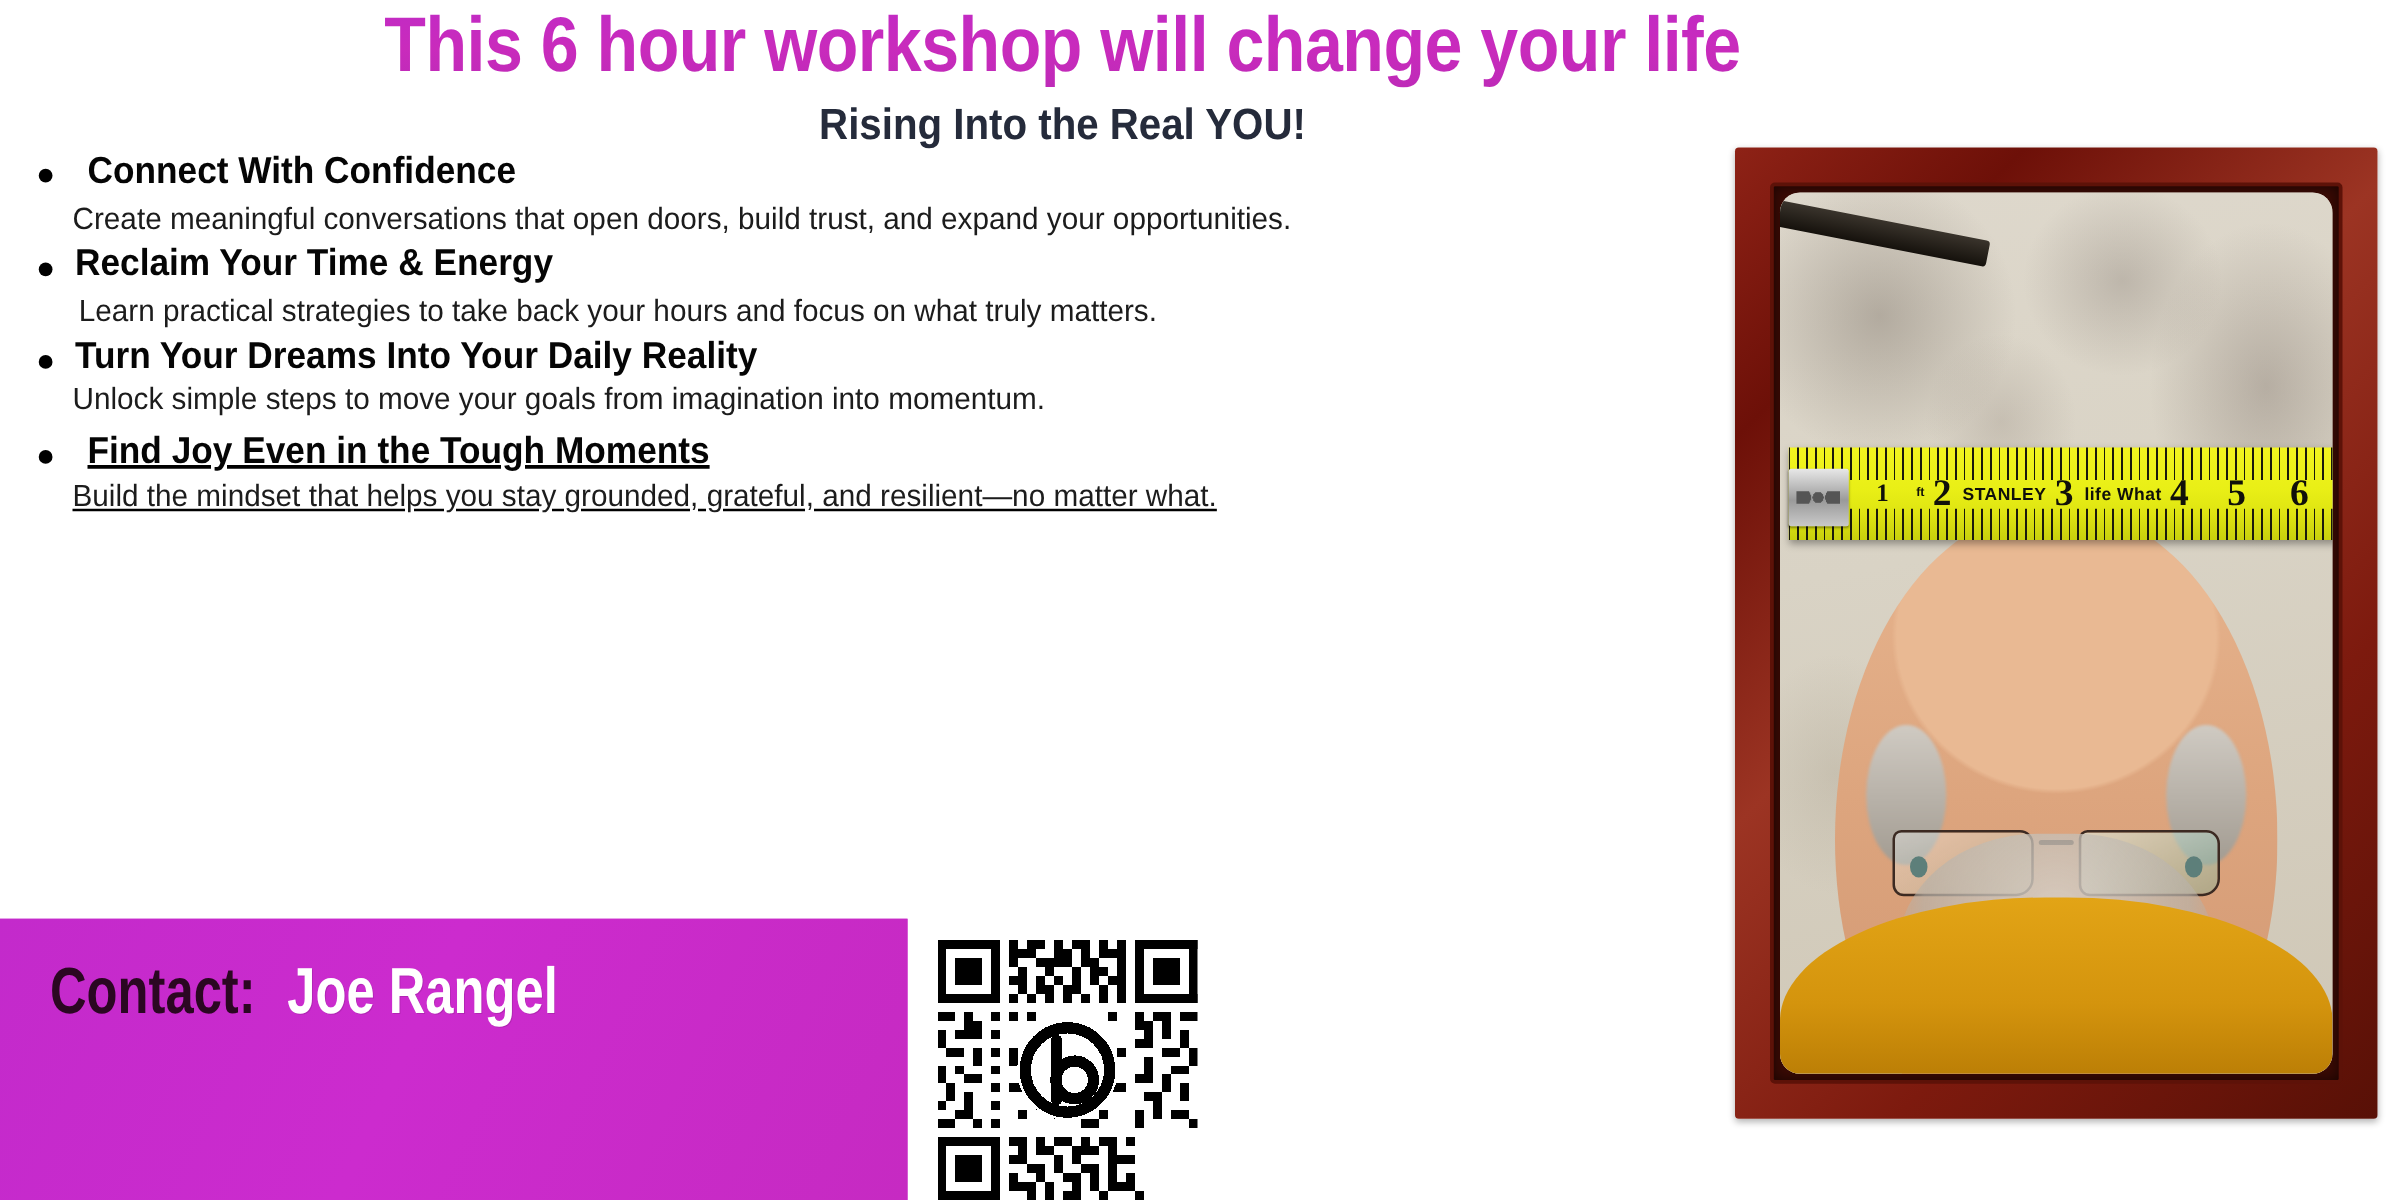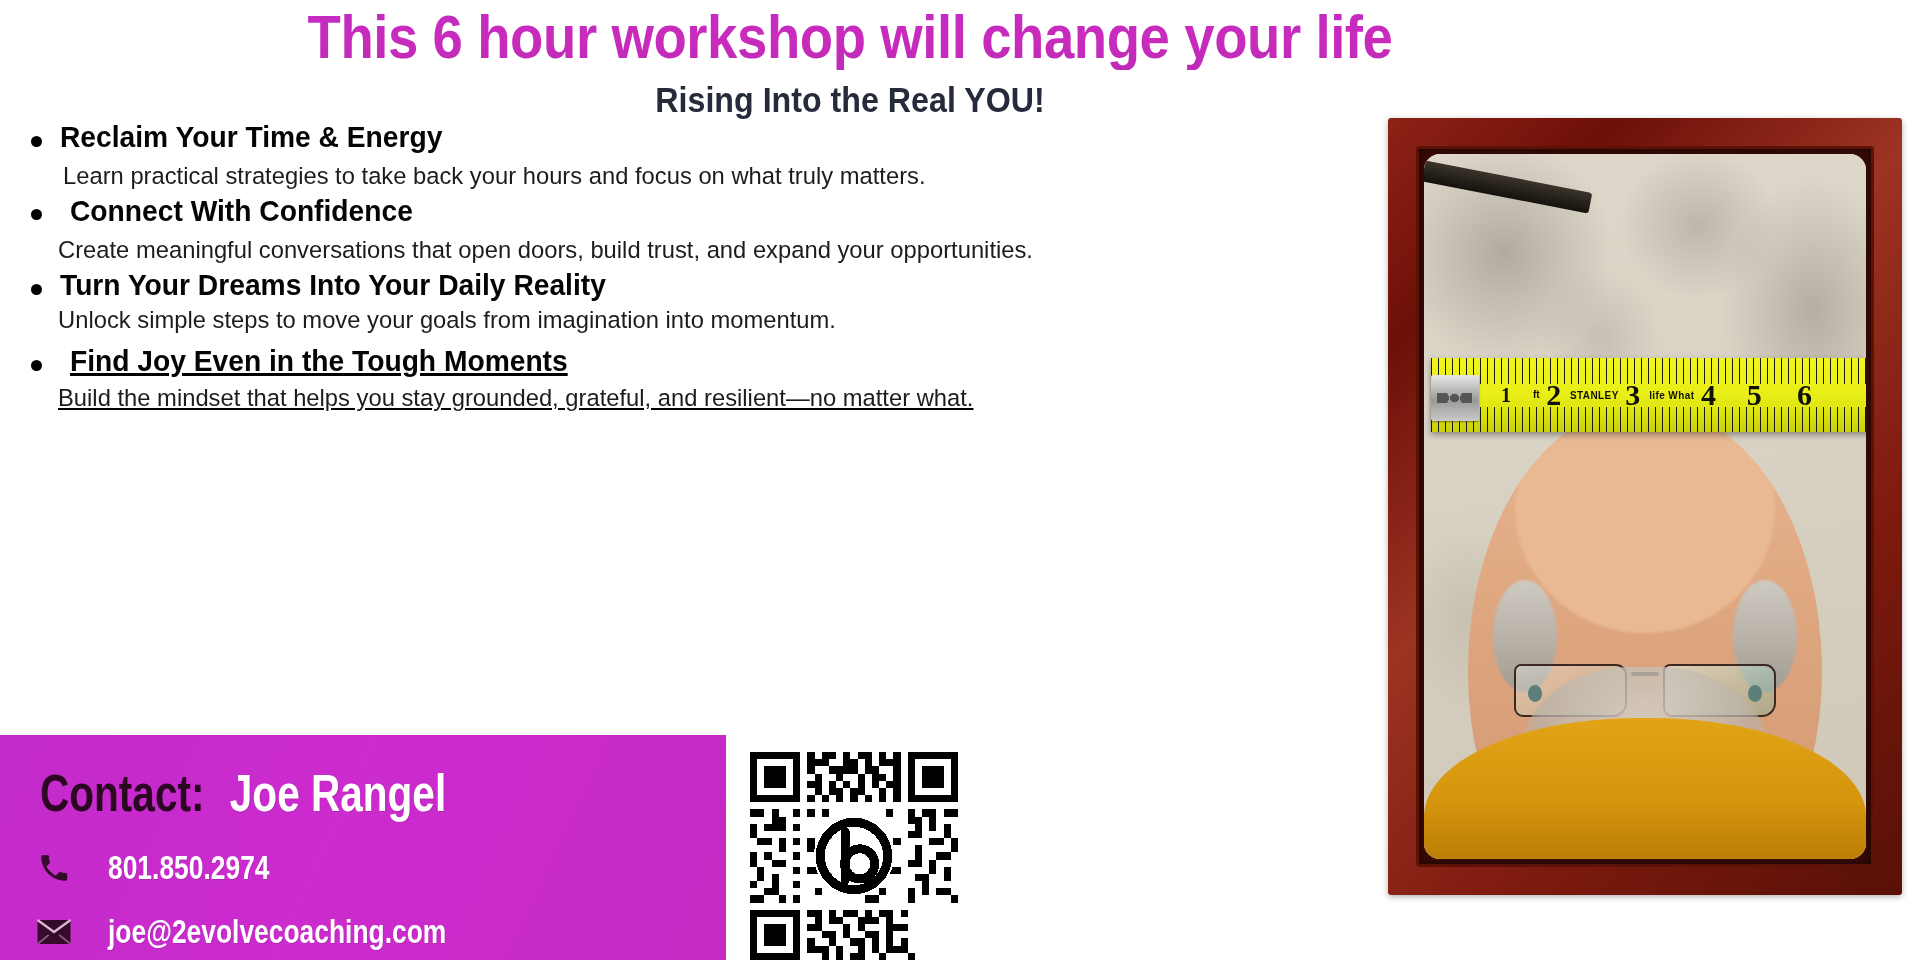--- a/index.html
+++ b/index.html
@@ -168,21 +168,21 @@
   .tape-ticks-top { top:0; }
   .tape-ticks-bot { bottom:0; }
   .tape-numbers {
     position:absolute; left:0; right:0; top:50%; transform:translateY(-50%);
     display:flex; align-items:center;
     font-family:"Liberation Serif", serif; font-weight:bold;
     color:#10100a;
   }
   .tape-num { font-size:30px; }
   .tape-unit { font-size:10px; font-family:"Liberation Sans", sans-serif; line-height:1.05; }
-  .tape-brand { font-size:10px; font-family:"Liberation Sans", sans-serif; letter-spacing:.4px; }
+  .tape-brand { font-size:14px; font-family:"Liberation Sans", sans-serif; letter-spacing:.4px; }
   .tape-hook {
     position:absolute; left:0; top:22%; width:11%; height:62%;
     background:linear-gradient(180deg,#e8e8e8,#9a9a9a 55%,#c9c9c9);
     border-radius:2px;
     box-shadow:0 1px 2px rgba(0,0,0,.4);
   }
   .tape-hook::after {
     content:""; position:absolute; left:14%; top:40%; width:72%; height:22%;
     background:
       radial-gradient(circle at 12% 50%, #555 0 24%, transparent 25%),
@@ -248,29 +248,29 @@
 <body>
 
 <div id="header">
   <div id="flyer-title">This 6 hour workshop will change your life</div>
   <div id="flyer-subtitle">Rising Into the Real YOU!</div>
 </div>
 
 <div id="benefits">
 
   <div class="benefit" style="height:74px;">
+    <span class="bullet-dot" style="top:15px;"></span>
+    <div class="benefit-heading" style="margin-left:70px;">Connect With Confidence</div>
+    <div class="benefit-sub" style="margin-left:58px;margin-top:8px;">Create meaningful conversations that open doors, build trust, and expand your opportunities.</div>
+  </div>
+
+  <div class="benefit" style="height:74px;">
     <span class="bullet-dot" style="top:16px;"></span>
     <div class="benefit-heading" style="margin-left:60px;">Reclaim Your Time &amp; Energy</div>
     <div class="benefit-sub" style="margin-left:63px;margin-top:8px;">Learn practical strategies to take back your hours and focus on what truly matters.</div>
-  </div>
-
-  <div class="benefit" style="height:74px;">
-    <span class="bullet-dot" style="top:15px;"></span>
-    <div class="benefit-heading" style="margin-left:70px;">Connect With Confidence</div>
-    <div class="benefit-sub" style="margin-left:58px;margin-top:8px;">Create meaningful conversations that open doors, build trust, and expand your opportunities.</div>
   </div>
 
 
   <div class="benefit" style="height:76px;">
     <span class="bullet-dot" style="top:16px;"></span>
     <div class="benefit-heading" style="margin-left:60px;">Turn Your Dreams Into Your Daily Reality</div>
     <div class="benefit-sub" style="margin-left:58px;margin-top:4px;">Unlock simple steps to move your goals from imagination into momentum.</div>
   </div>
 
   <div class="benefit" style="height:74px;text-decoration:underline;">
@@ -282,39 +282,21 @@
 
 </div>
 
 <div id="contact-banner">
 
   <div id="contact-name-row">
     <span class="contact-label">Contact:</span>
     <span class="contact-person" style="margin-left:18px;">Joe Rangel</span>
   </div>
 
-  <div class="contact-row" id="contact-phone-row">
-    <span class="contact-icon">
-      <svg width="34" height="34" viewBox="0 0 24 24" fill="currentColor" aria-hidden="true">
-        <path d="M6.6 10.8c1.4 2.8 3.8 5.1 6.6 6.6l2.2-2.2c.3-.3.7-.4 1.1-.3 1.2.4 2.5.6 3.8.6.6 0 1 .4 1 1V20c0 .6-.4 1-1 1C10.6 21 3 13.4 3 4c0-.6.4-1 1-1h3.5c.6 0 1 .4 1 1 0 1.3.2 2.6.6 3.8.1.4 0 .8-.3 1.1l-2.2 1.9z"></path>
-      </svg>
-    </span>
-    <span class="contact-value">801.850.2974</span>
-  </div>
-
-  <div class="contact-row" id="contact-email-row">
-    <span class="contact-icon">
-      <svg width="36" height="30" viewBox="0 0 24 18" fill="currentColor" aria-hidden="true">
-        <path d="M1 1h22v16H1z" fill="#350A2B"></path>
-        <path d="M1 1l11 8L23 1" fill="none" stroke="#D9B8D0" stroke-width="1.6"></path>
-        <path d="M1 17l7.5-6M23 17l-7.5-6" fill="none" stroke="#8E5A80" stroke-width="1.1"></path>
-      </svg>
-    </span>
-    <span class="contact-value">joe@2evolvecoaching.com</span>
-  </div>
+
 
 </div>
 
 <div id="qr-code">
   <svg width="208" height="208" viewBox="0 0 29 29" shape-rendering="crispEdges" aria-hidden="true">
     <rect width="29" height="29" fill="#fff"></rect>
     <g fill="#000">
 
       <rect x="0" y="0" width="7" height="1"></rect>
         <rect x="0" y="6" width="7" height="1"></rect>

